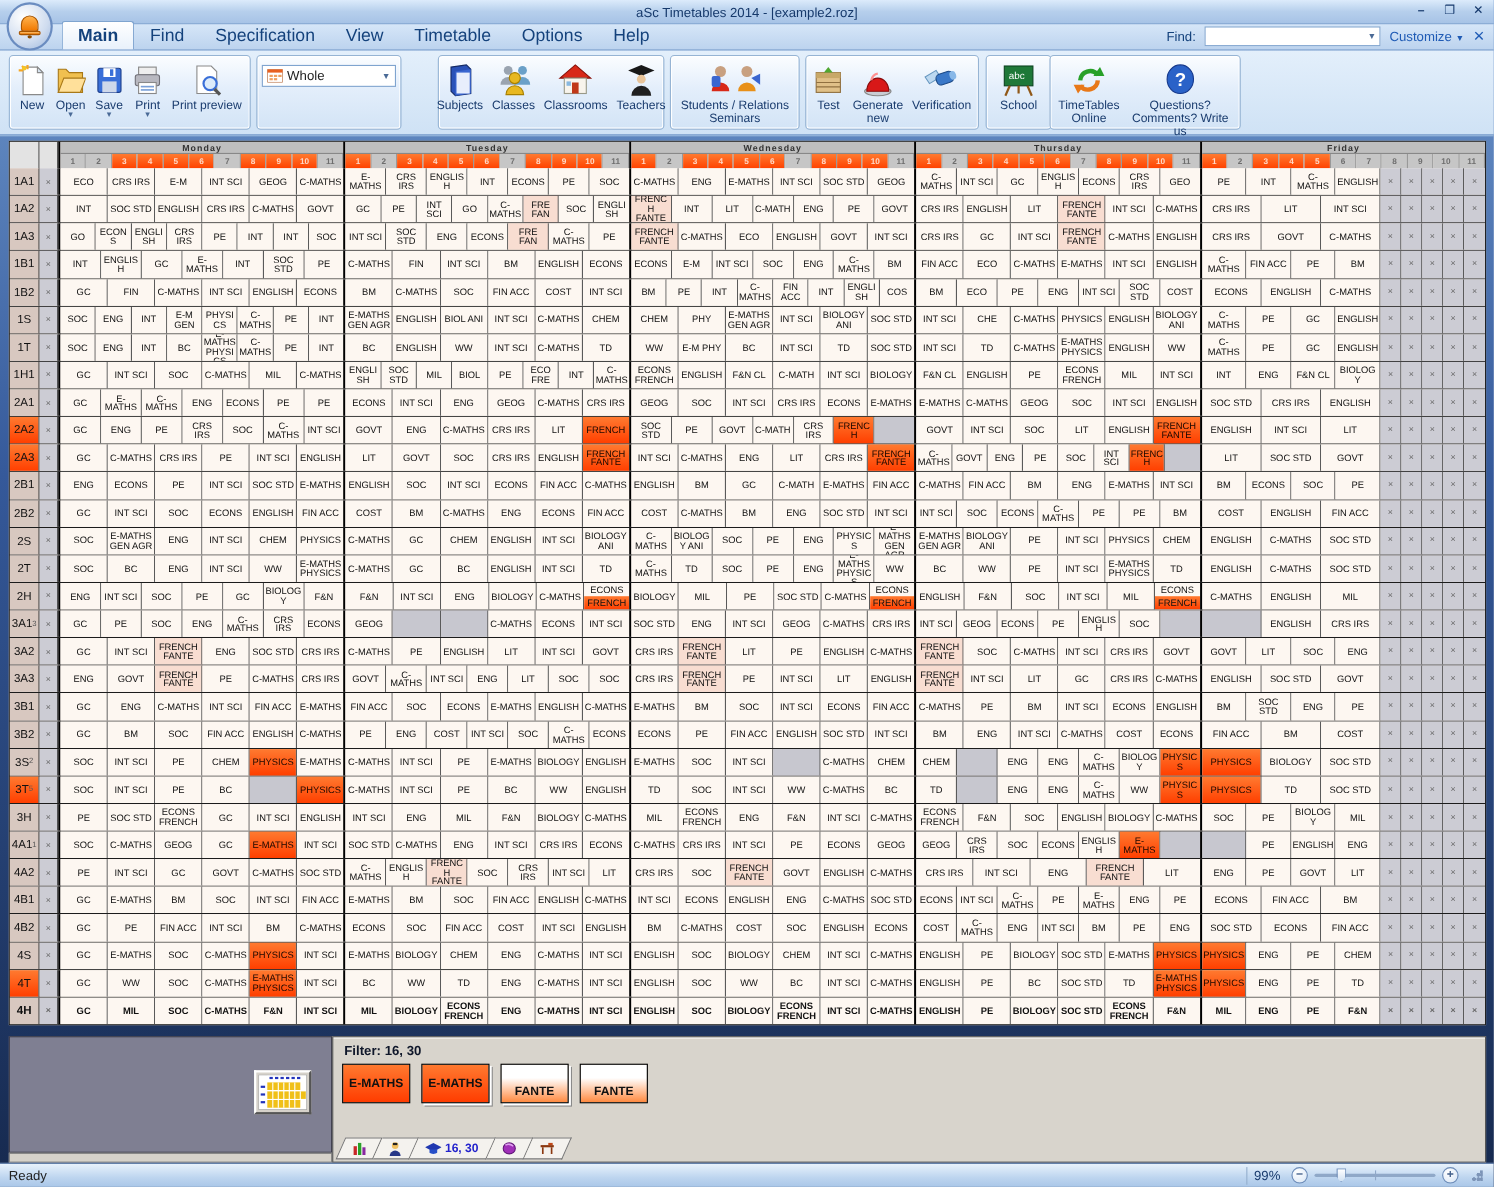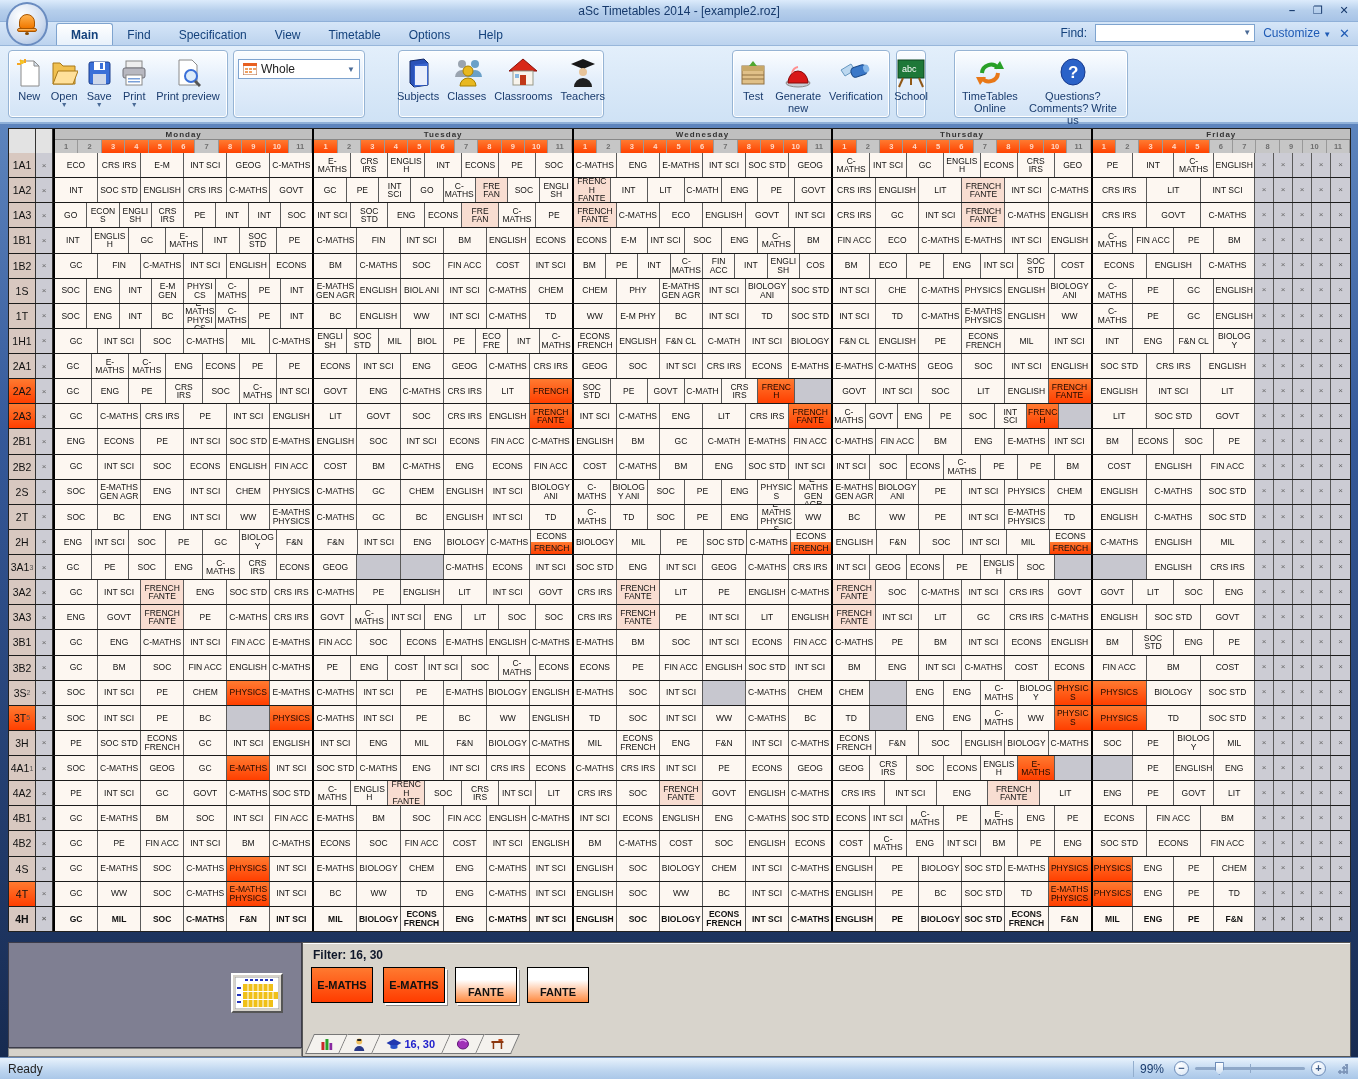--- a/index.html
+++ b/index.html
@@ -23,21 +23,21 @@
     background:linear-gradient(#ffb24d,#f07800); border-radius:8px 8px 3px 3px; border:1px solid #a85500; }
   .bell .base { position:absolute; left:0; top:15px; width:20px; height:4px;
     background:linear-gradient(#ffc87a,#e87400); border-radius:2px; border:1px solid #a85500; }
   .bell .clap { position:absolute; left:8px; top:19px; width:4px; height:3px; background:#8a4a00; border-radius:50%; }
 
   
   .menubar { position:absolute; left:0; top:22px; width:1358px; height:24px;
     background:linear-gradient(#d6e6f8,#bcd3ee); border-bottom:1px solid #98b6da;
     display:flex; align-items:flex-end; }
   .menu-tabs { display:flex; margin-left:56px; align-items:flex-end; }
-  .mtab { font-size:12px; color:#14427c; padding:4px 14px 3px; cursor:default; }
+  .mtab { font-size:16px; color:#14427c; padding:4px 14px 3px; cursor:default; }
   .mtab.active { background:linear-gradient(#ffffff,#e8f1fb); border:1px solid #7fa4cf; border-bottom:none;
     border-radius:3px 3px 0 0; font-weight:bold; }
   .menu-right { margin-left:auto; display:flex; align-items:center; gap:8px; padding:0 8px 3px 0; }
   .find-label { font-size:12px; color:#14427c; }
   .find-combo { width:160px; height:18px; background:#fff; border:1px solid #7fa4cf; position:relative; }
   .find-combo .arr { position:absolute; right:3px; top:3px; font-size:8px; color:#4a6a96; }
   .customize { font-size:12px; color:#1f5bb5; }
   .menu-x { color:#1f5bb5; font-weight:bold; font-size:13px; }
 
   
@@ -292,20 +292,36 @@
             <polygon points="13,2 25,7 13,12 1,7" fill="#181818"></polygon>
             <rect x="11" y="9" width="4" height="4" fill="#181818"></rect>
             <circle cx="13" cy="15" r="4" fill="#e8c49a"></circle>
             <path d="M4 30 a9 9 0 0 1 18 0 Z" fill="#202020"></path>
           </svg>
         </span>
       <span>Teachers</span>
     </div>
   </div>
 
+  <div class="rgroup" style="left:609px; width:118px;">
+    <div class="rbtn">
+      <span class="ic">
+          <svg width="50" height="32">
+            <circle cx="12" cy="8" r="5" fill="#c8a080"></circle>
+            <path d="M4 26 a8 8 0 0 1 16 0 Z" fill="#d82818"></path>
+            <rect x="4" y="12" width="8" height="10" rx="2" fill="#3a66d0"></rect>
+            <circle cx="36" cy="8" r="5" fill="#c8a080"></circle>
+            <path d="M28 26 a8 8 0 0 1 16 0 Z" fill="#e89018"></path>
+            <polygon points="40,14 48,10 48,20" fill="#3a66d0"></polygon>
+          </svg>
+        </span>
+      <span>Students / Relations</span>
+      <span>Seminars</span>
+    </div>
+  </div>
 
   <div class="rgroup" style="left:732px; width:158px;">
     <div class="rbtn">
       <span class="ic">
           <svg width="28" height="30">
             <rect x="3" y="8" width="22" height="18" fill="#e0c088" stroke="#907040"></rect>
             <rect x="3" y="8" width="22" height="5" fill="#c8a868"></rect>
             <line x1="3" y1="17" x2="25" y2="17" stroke="#907040"></line>
             <line x1="3" y1="21" x2="25" y2="21" stroke="#907040"></line>
             <polygon points="10,8 14,3 18,8" fill="#50a830"></polygon>
@@ -329,21 +345,21 @@
           <svg width="34" height="30">
             <polygon points="2,12 12,6 16,12 6,18" fill="#bcd8f0" stroke="#6898c0"></polygon>
             <rect x="12" y="8" width="16" height="10" rx="4" transform="rotate(-18 20 13)" fill="#3a78c8" stroke="#1c4a88"></rect>
             <ellipse cx="27" cy="10.5" rx="3" ry="4" transform="rotate(-18 27 10)" fill="#88b8e8"></ellipse>
           </svg>
         </span>
       <span>Verification</span>
     </div>
   </div>
 
-  <div class="rgroup" style="left:896px; width:30px;">
+  <div class="rgroup" style="left:896px; width:60px;">
     <div class="rbtn">
       <span class="ic">
           <svg width="32" height="32">
             <rect x="3" y="3" width="26" height="18" fill="#1e7838" stroke="#0c4420"></rect>
             <text x="7" y="15" font-size="9" fill="#fff" font-family="sans-serif">abc</text>
             <line x1="8" y1="21" x2="4" y2="30" stroke="#905818" stroke-width="2"></line>
             <line x1="24" y1="21" x2="28" y2="30" stroke="#905818" stroke-width="2"></line>
             <line x1="16" y1="21" x2="16" y2="28" stroke="#905818" stroke-width="2"></line>
           </svg>
         </span>

